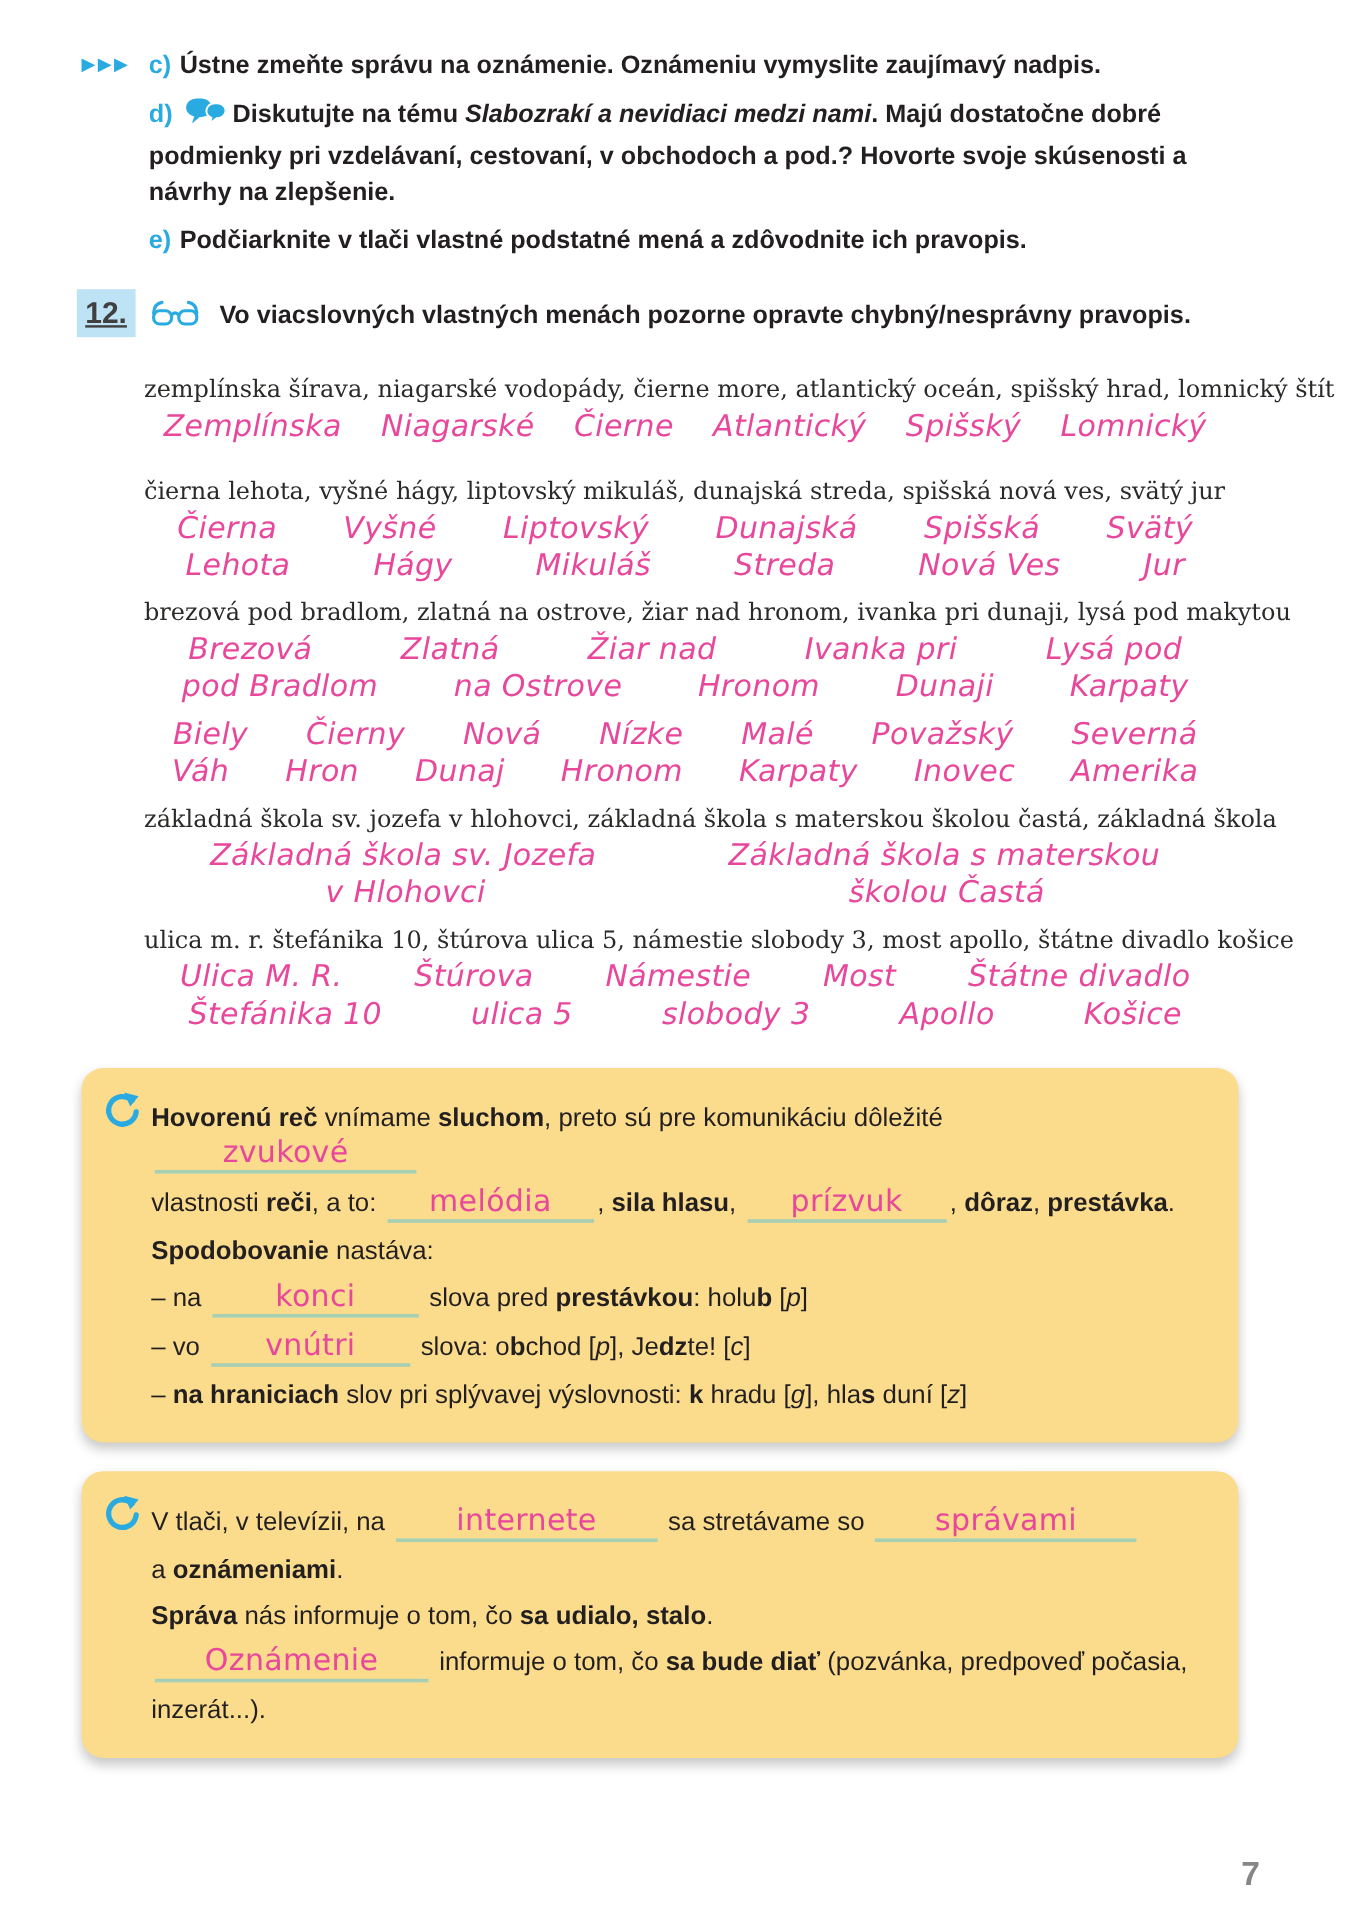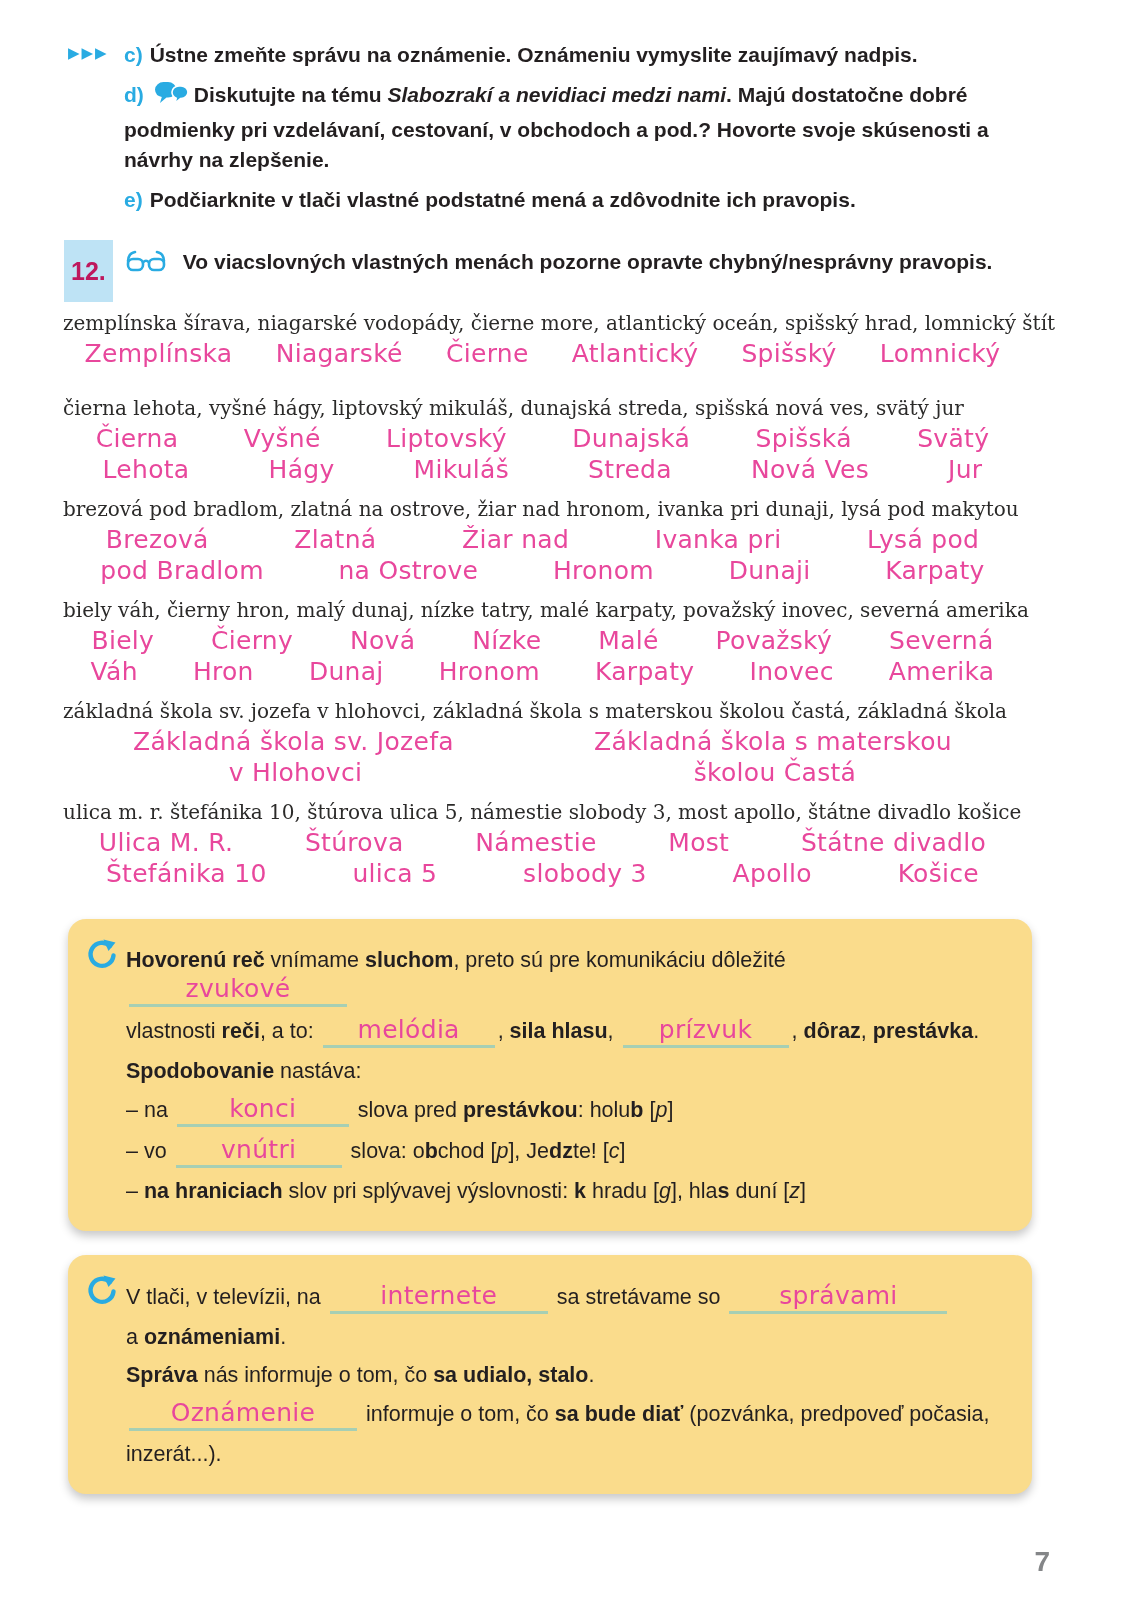--- a/index.html
+++ b/index.html
@@ -27,33 +27,33 @@
     font-family:"DejaVu Sans", sans-serif;
   }
   .task { margin:0 0 10px; font-size:21px; line-height:30px; font-weight:bold; }
   .lbl { color:#29abe2; margin-right:7px; }
   .ital { font-style:italic; }
   .icon-bubbles { display:inline-block; vertical-align:-5px; margin:0 6px 0 1px; }
   
   .ex12 { position:relative; margin:32px 96px 0 124px; font-size:21px; font-weight:bold; line-height:30px; }
   .badge {
     position:absolute; left:-60px; top:-7px;
-    background:#bee3f5; color:#be185d;
-    padding:16px 7px; font-size:25px; font-weight:bold;
+    background:#bee3f5; color:#404040;
+    padding:5px 7px; font-size:25px; font-weight:bold;text-decoration:underline;
   }
   .icon-glasses { display:inline-block; vertical-align:-7px; margin-right:9px; }
   
-  .rows { margin:24px 112px 0 63px; }
+  .rows { margin:24px 112px 0 120px; }
   .word-row { margin-bottom:9px; }
   .word-row:first-child { margin-bottom:24px; }
   .source-line {
     font-family:"DejaVu Serif", serif; font-size:20px; line-height:30px;
     color:#2b2a29; white-space:nowrap;
   }
-  .answer-line { display:flex; justify-content:space-around; align-items:center; }
+  .answer-line { display:flex; justify-content:space-around; align-items:center;font-style:italic; }
   .hand {
     font-family:"DejaVu Sans", sans-serif;
     color:#e8479c; font-size:25px; line-height:31px; letter-spacing:.3px;
   }
   
   .ybox {
     position:relative; margin:30px 102px 0 68px;
     background:#fadc8c; border-radius:18px;
     padding:18px 26px 16px 58px;
     box-shadow:0 5px 10px rgba(0,0,0,.22);
@@ -146,21 +146,20 @@
         </div>
         <div class="answer-line">
           <span class="hand">pod Bradlom</span>
           <span class="hand">na Ostrove</span>
           <span class="hand">Hronom</span>
           <span class="hand">Dunaji</span>
           <span class="hand">Karpaty</span>
         </div>
       </div>
       <div class="word-row">
-        <div class="source-line">biely váh, čierny hron, malý dunaj, nízke tatry, malé karpaty, považský inovec, severná amerika</div>
         <div class="answer-line">
           <span class="hand">Biely</span>
           <span class="hand">Čierny</span>
           <span class="hand">Nová</span>
           <span class="hand">Nízke</span>
           <span class="hand">Malé</span>
           <span class="hand">Považský</span>
           <span class="hand">Severná</span>
         </div>
         <div class="answer-line">

